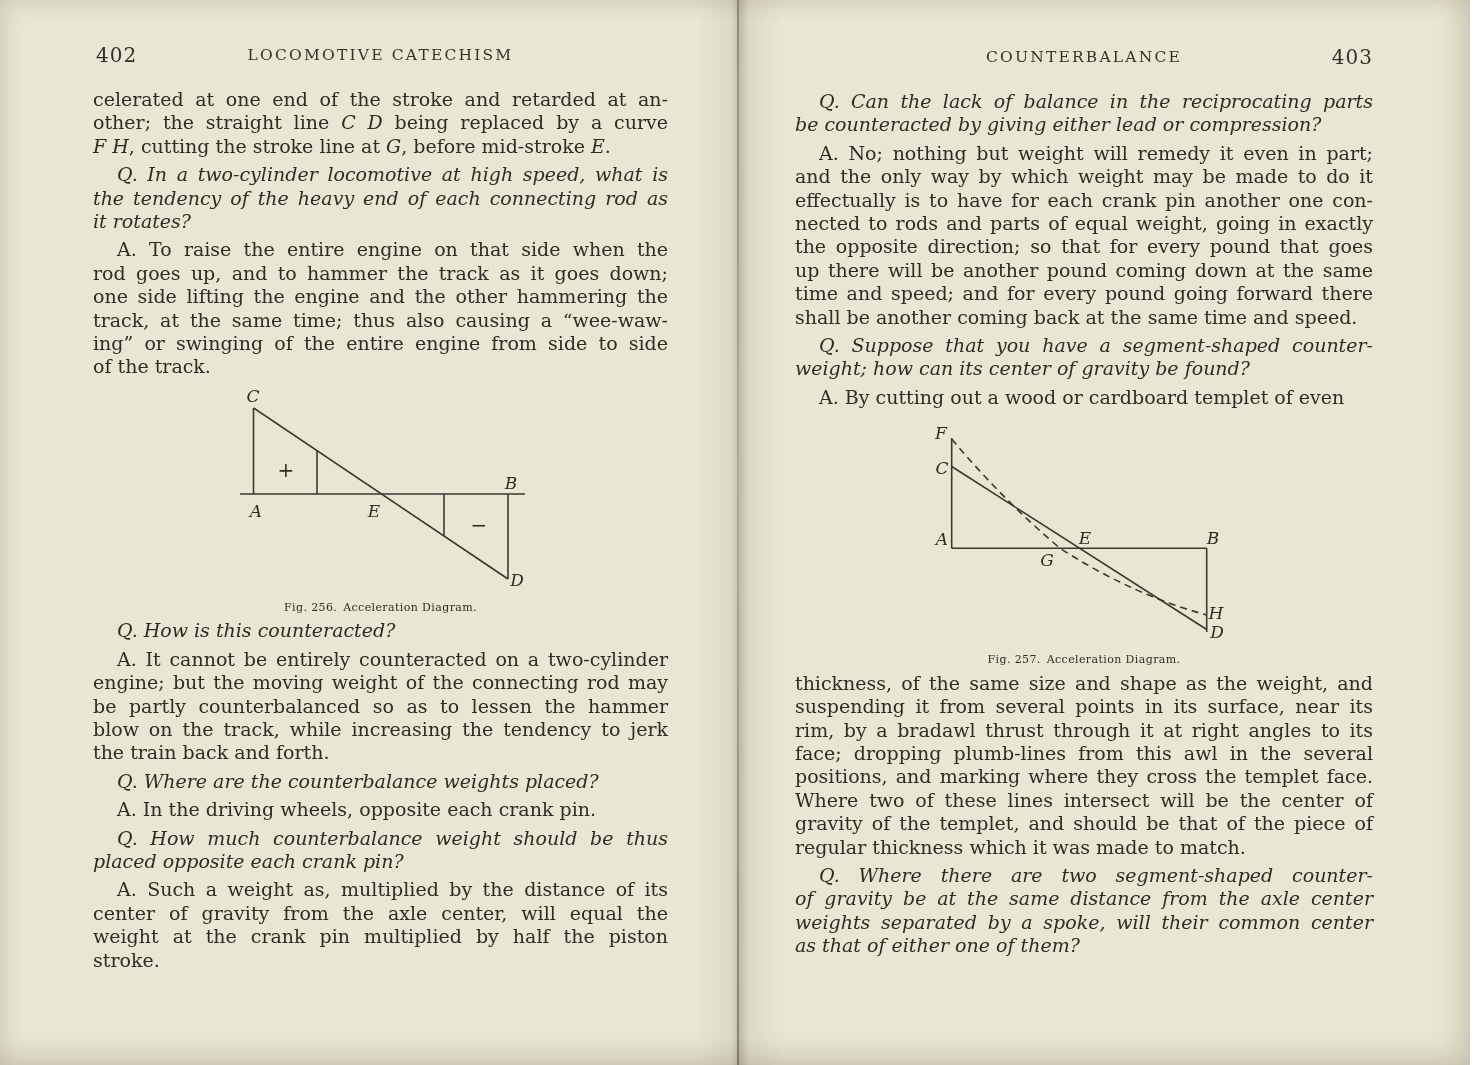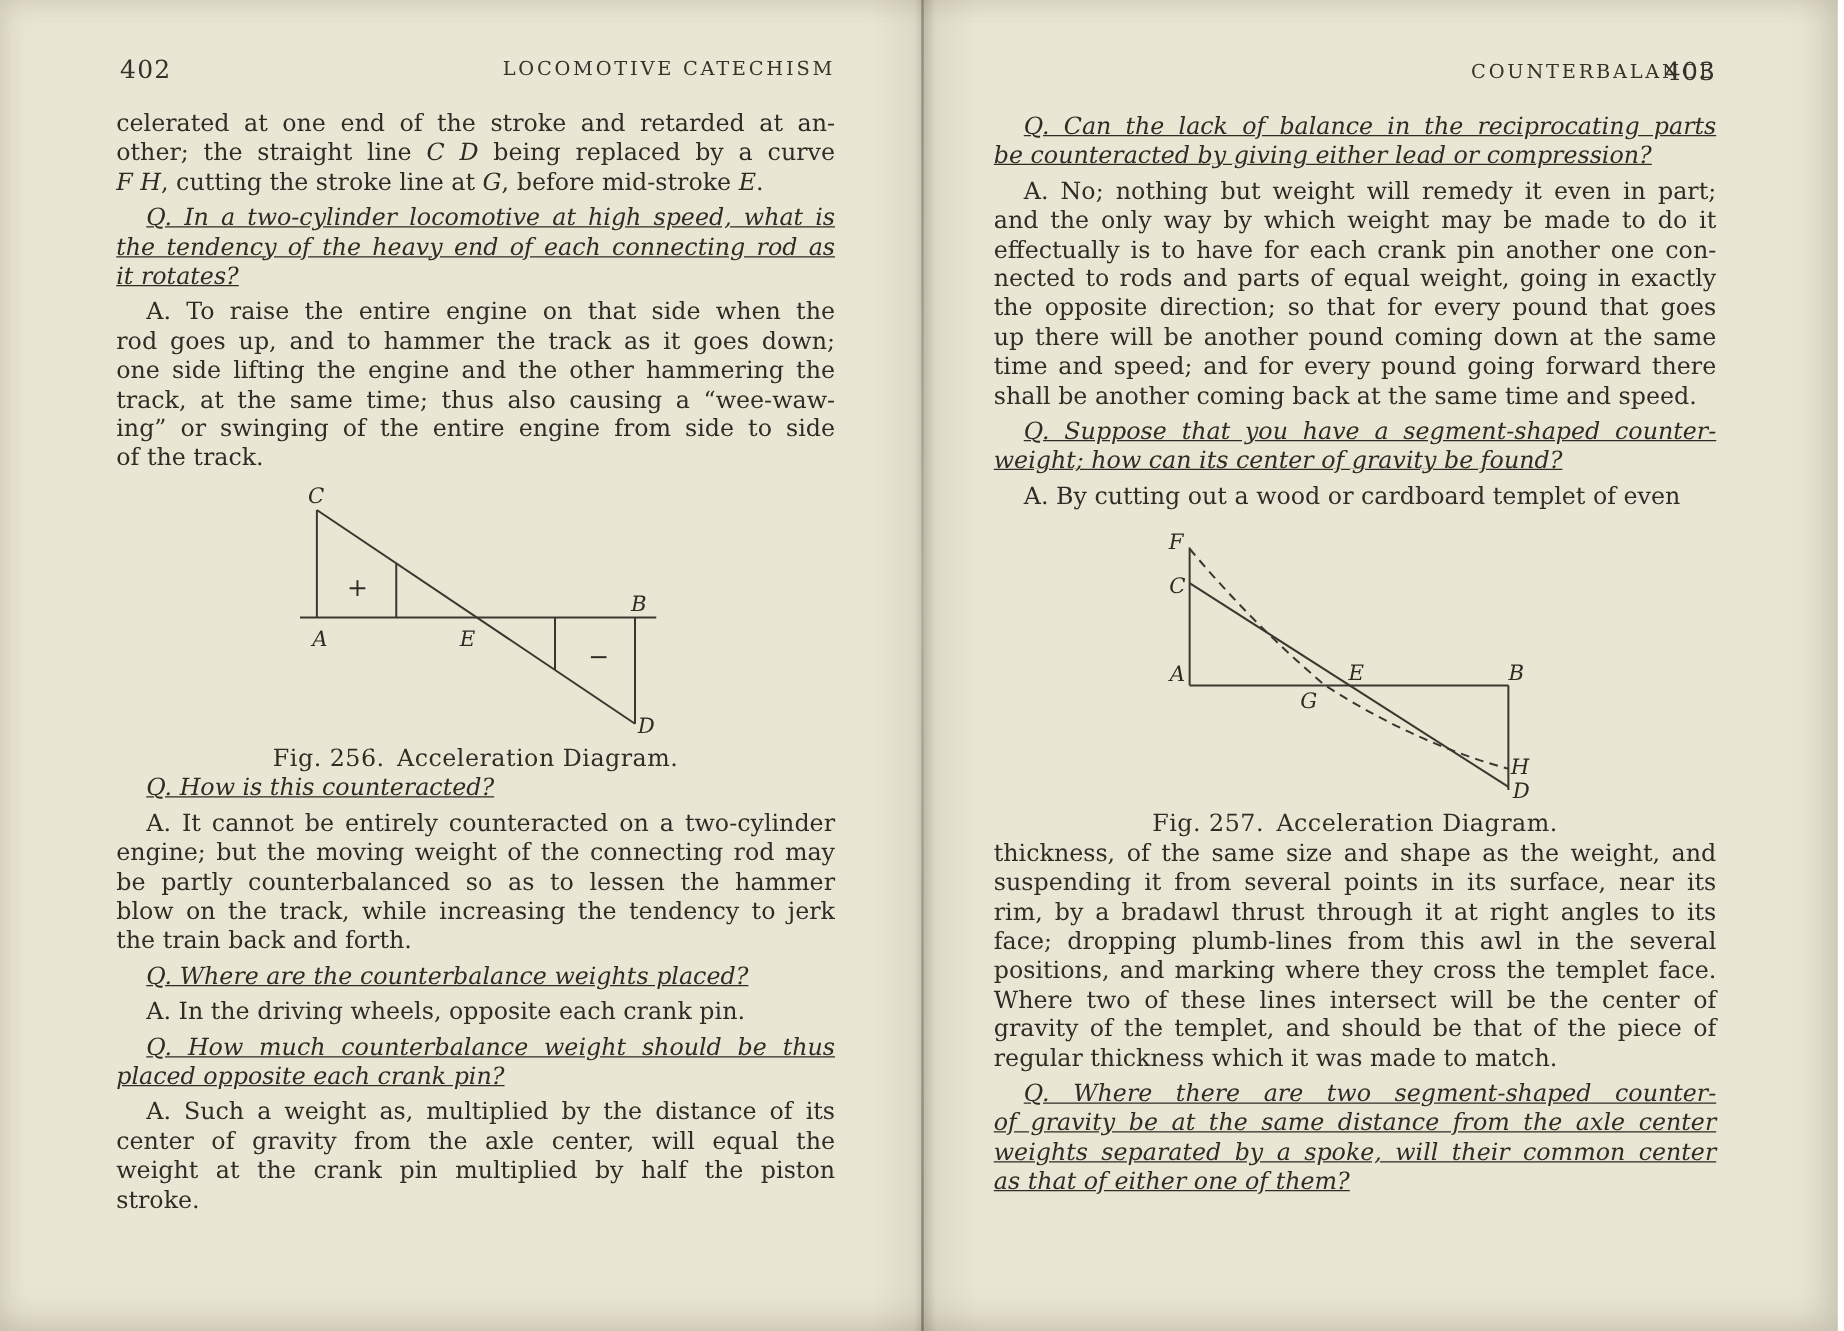--- a/index.html
+++ b/index.html
@@ -19,50 +19,50 @@
   }
   .gutter-line{
     position:absolute;left:737px;top:0;width:2px;height:100%;
     background:linear-gradient(180deg, rgba(80,74,57,.45) 0%, rgba(80,74,57,.18) 45%,
                rgba(80,74,57,.40) 80%, rgba(80,74,57,.55) 100%);
   }
   .runhead{
     position:absolute;height:26px;
     font-size:15.5px;letter-spacing:2.2px;color:#35332a;
   }
-  .runhead .title{display:block;text-align:right;}
+  .runhead .title{display:block;text-align:center;}
   .pagenum{
     position:absolute;top:-3px;font-size:20px;letter-spacing:1px;color:#33312a;
   }
   .runhead-left{left:93px;top:46px;width:575px;}
   .runhead-left .pagenum{left:3px;}
   .runhead-right{left:795px;top:48px;width:578px;}
   .runhead-right .pagenum{right:0;text-align:center;}
   .col{
     position:absolute;width:575px;
     font-size:19px;line-height:23.4px;
   }
   .col-left{left:93px;top:88px;}
   .col-right{left:795px;top:90px;width:578px;}
   .para{margin:5px 0 0 0;}
   .para:first-child{margin-top:0;}
-  .para.it{font-style:italic;text-decoration:underline;}
+  .para.it{font-style:italic;}
   .tline{text-align:justify;text-align-last:justify;}
   .tline.last{text-align-last:left;}
   .para.ind .tline:first-child{text-indent:24px;}
   .seg-it{font-style:italic;}
   
   .figwrap{margin-top:8px;}
   .figwrap-257{margin-top:6px;}
   svg.fig{display:block;overflow:visible;}
   svg.fig256{margin-left:147px;}
   svg.fig257{margin-left:125px;}
   .figcap{
     text-align:center;text-align-last:center;
-    font-size:19px;letter-spacing:.4px;margin-top:9px;color:#2f2d26;
+    font-size:11px;letter-spacing:.4px;margin-top:9px;color:#2f2d26;
   }
   .figwrap-257 .figcap{margin-top:3px;}
   .figstroke{stroke:#393730;stroke-width:1.6;fill:none;}
   .figdash{stroke:#393730;stroke-width:1.6;fill:none;stroke-dasharray:7 5;}
   .figlabel{font:italic 17px "DejaVu Serif", serif;fill:#2e2c25;}
   .figsign{font:20px "DejaVu Serif", serif;fill:#2e2c25;}
 </style>
 </head>
 <body>
 

